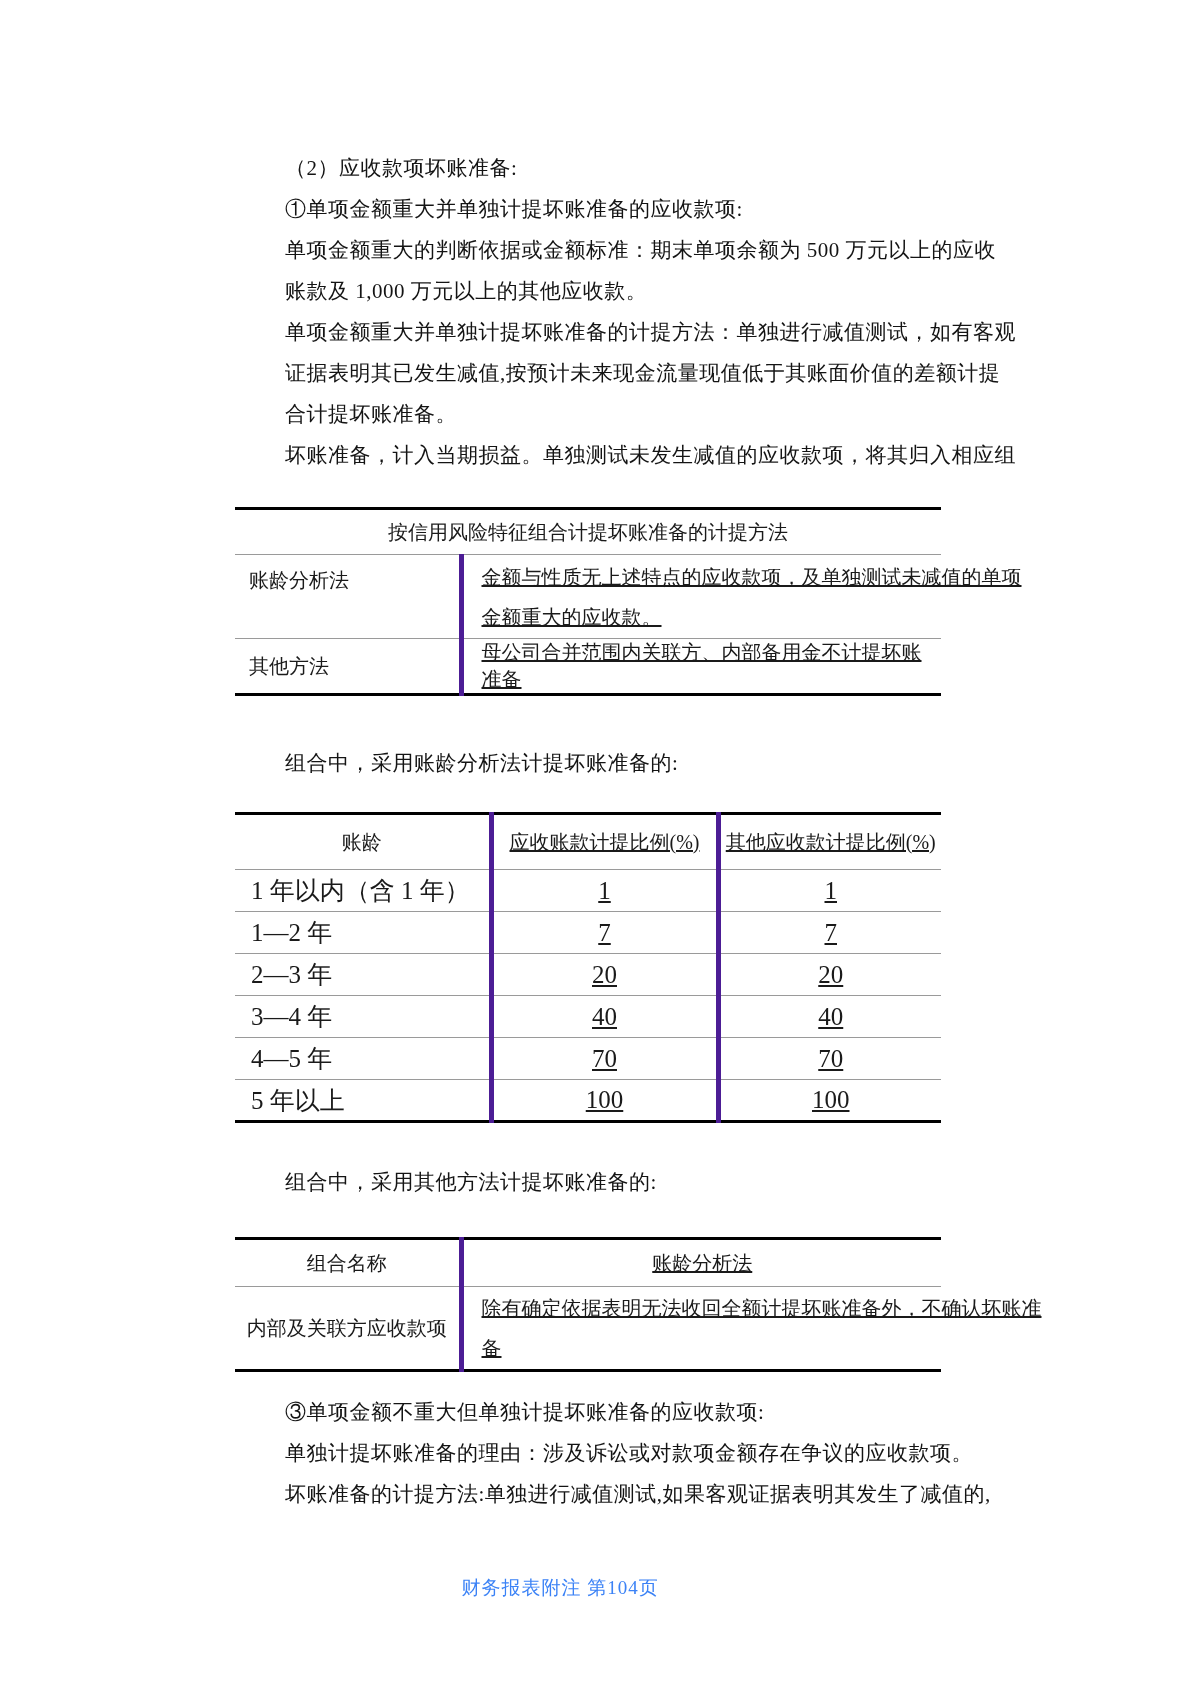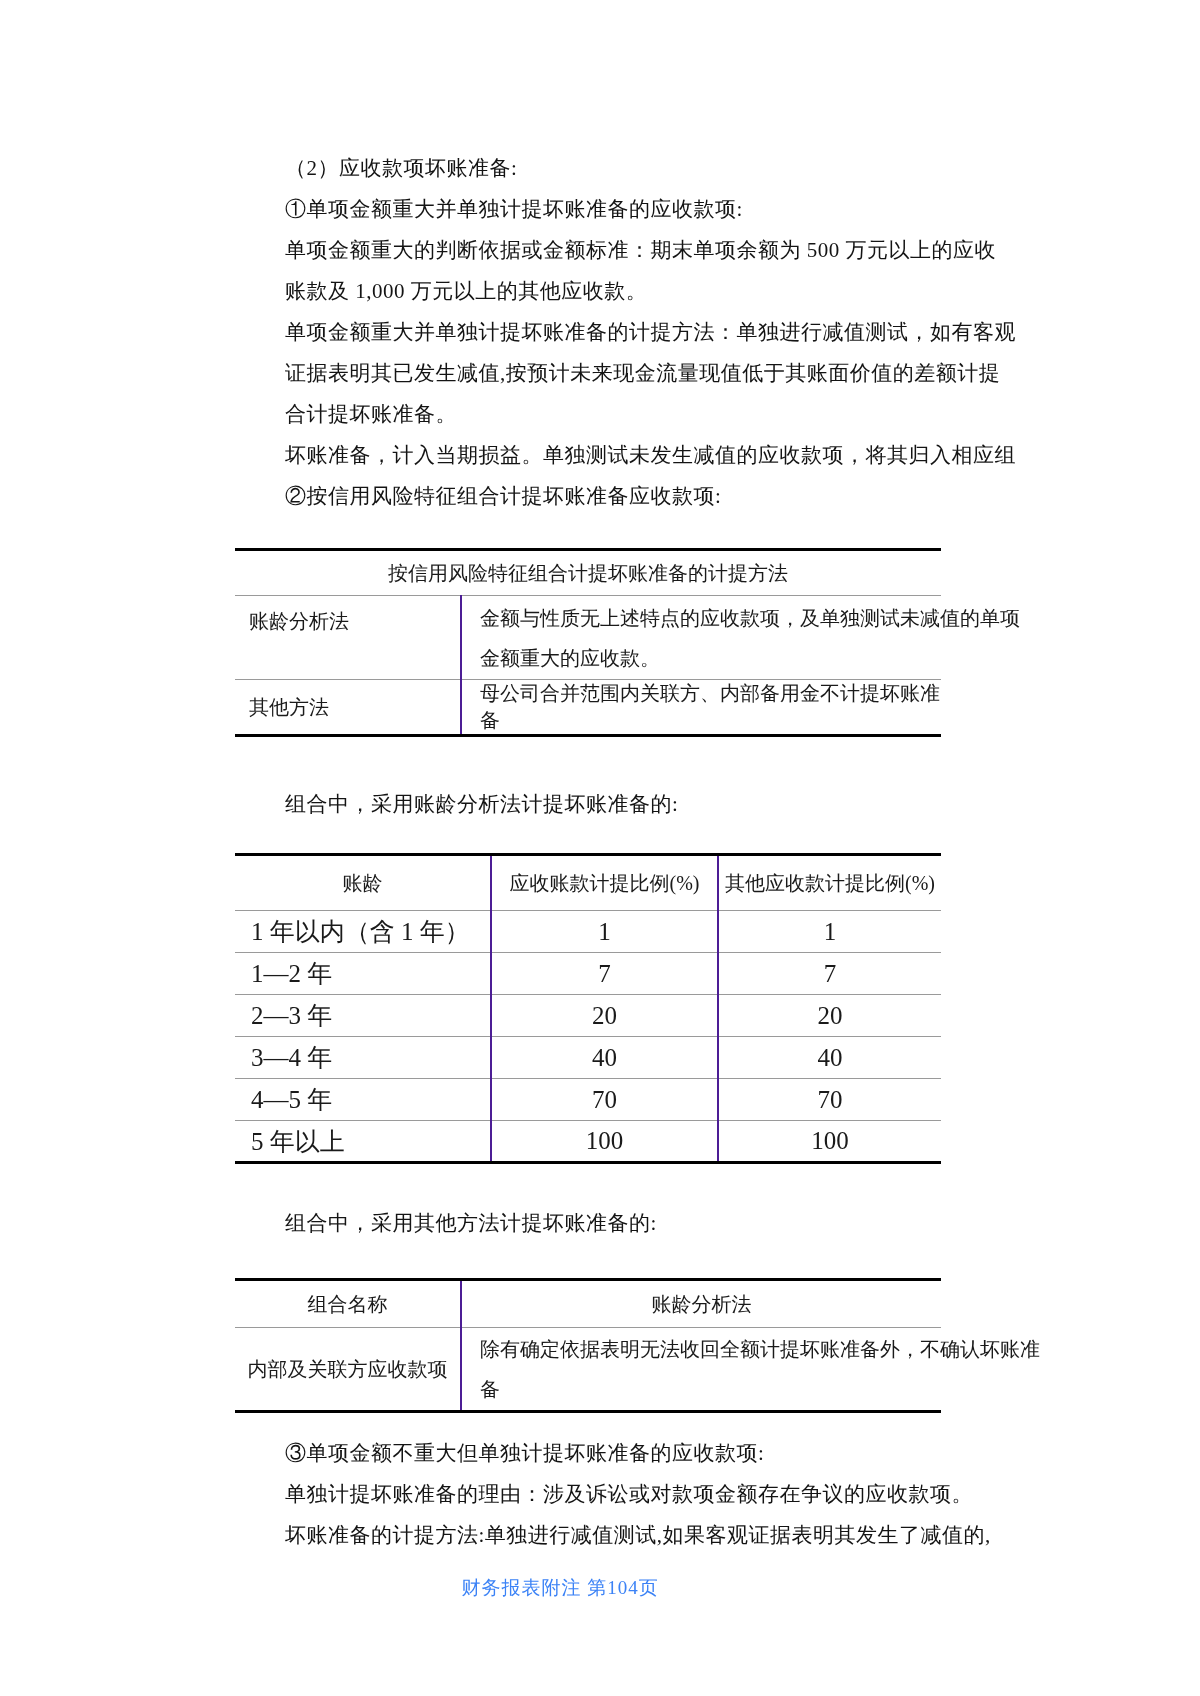--- a/index.html
+++ b/index.html
@@ -21,21 +21,21 @@
     padding-left:50px; letter-spacing:0.5px;
   }
   
   table {
     border-collapse:collapse; width:706px; table-layout:fixed;
     border-top:3px solid #000; border-bottom:3px solid #000;
     font-size:20px; color:#1a1a1a;
   }
   td { vertical-align:middle; }
   .innerline-b { border-bottom:1px solid #9a9a9a; }
-  .vline { border-left:2px solid #4c1d95; }
+  .vline { border-left:5px solid #4c1d95;text-decoration:underline; }
   
   .t-two col.c1 { width:226px; }
   .t-two col.c2 { width:480px; }
   
   .t-aging col.c1 { width:256px; }
   .t-aging col.c2 { width:227px; }
   .t-aging col.c3 { width:223px; }
 
   .tbl-merged-head { text-align:center; height:46px; }
   .cell-name { padding-left:14px; text-align:left; }
@@ -69,21 +69,20 @@
   <div class="content">
 
     <div class="line">（2）应收款项坏账准备:</div>
     <div class="line">①单项金额重大并单独计提坏账准备的应收款项:</div>
     <div class="line">单项金额重大的判断依据或金额标准：期末单项余额为 500 万元以上的应收</div>
     <div class="line">账款及 1,000 万元以上的其他应收款。</div>
     <div class="line">单项金额重大并单独计提坏账准备的计提方法：单独进行减值测试，如有客观</div>
     <div class="line">证据表明其已发生减值,按预计未来现金流量现值低于其账面价值的差额计提</div>
     <div class="line">合计提坏账准备。</div>
     <div class="line">坏账准备，计入当期损益。单独测试未发生减值的应收款项，将其归入相应组</div>
-    <div class="line">②按信用风险特征组合计提坏账准备应收款项:</div>
 
     <table class="t-two gap-table1">
       <colgroup>
           <col class="c1">
           <col class="c2">
         </colgroup>
       <tbody>
           <tr>
         <td colspan="2" class="tbl-merged-head innerline-b">按信用风险特征组合计提坏账准备的计提方法</td>
       </tr>

